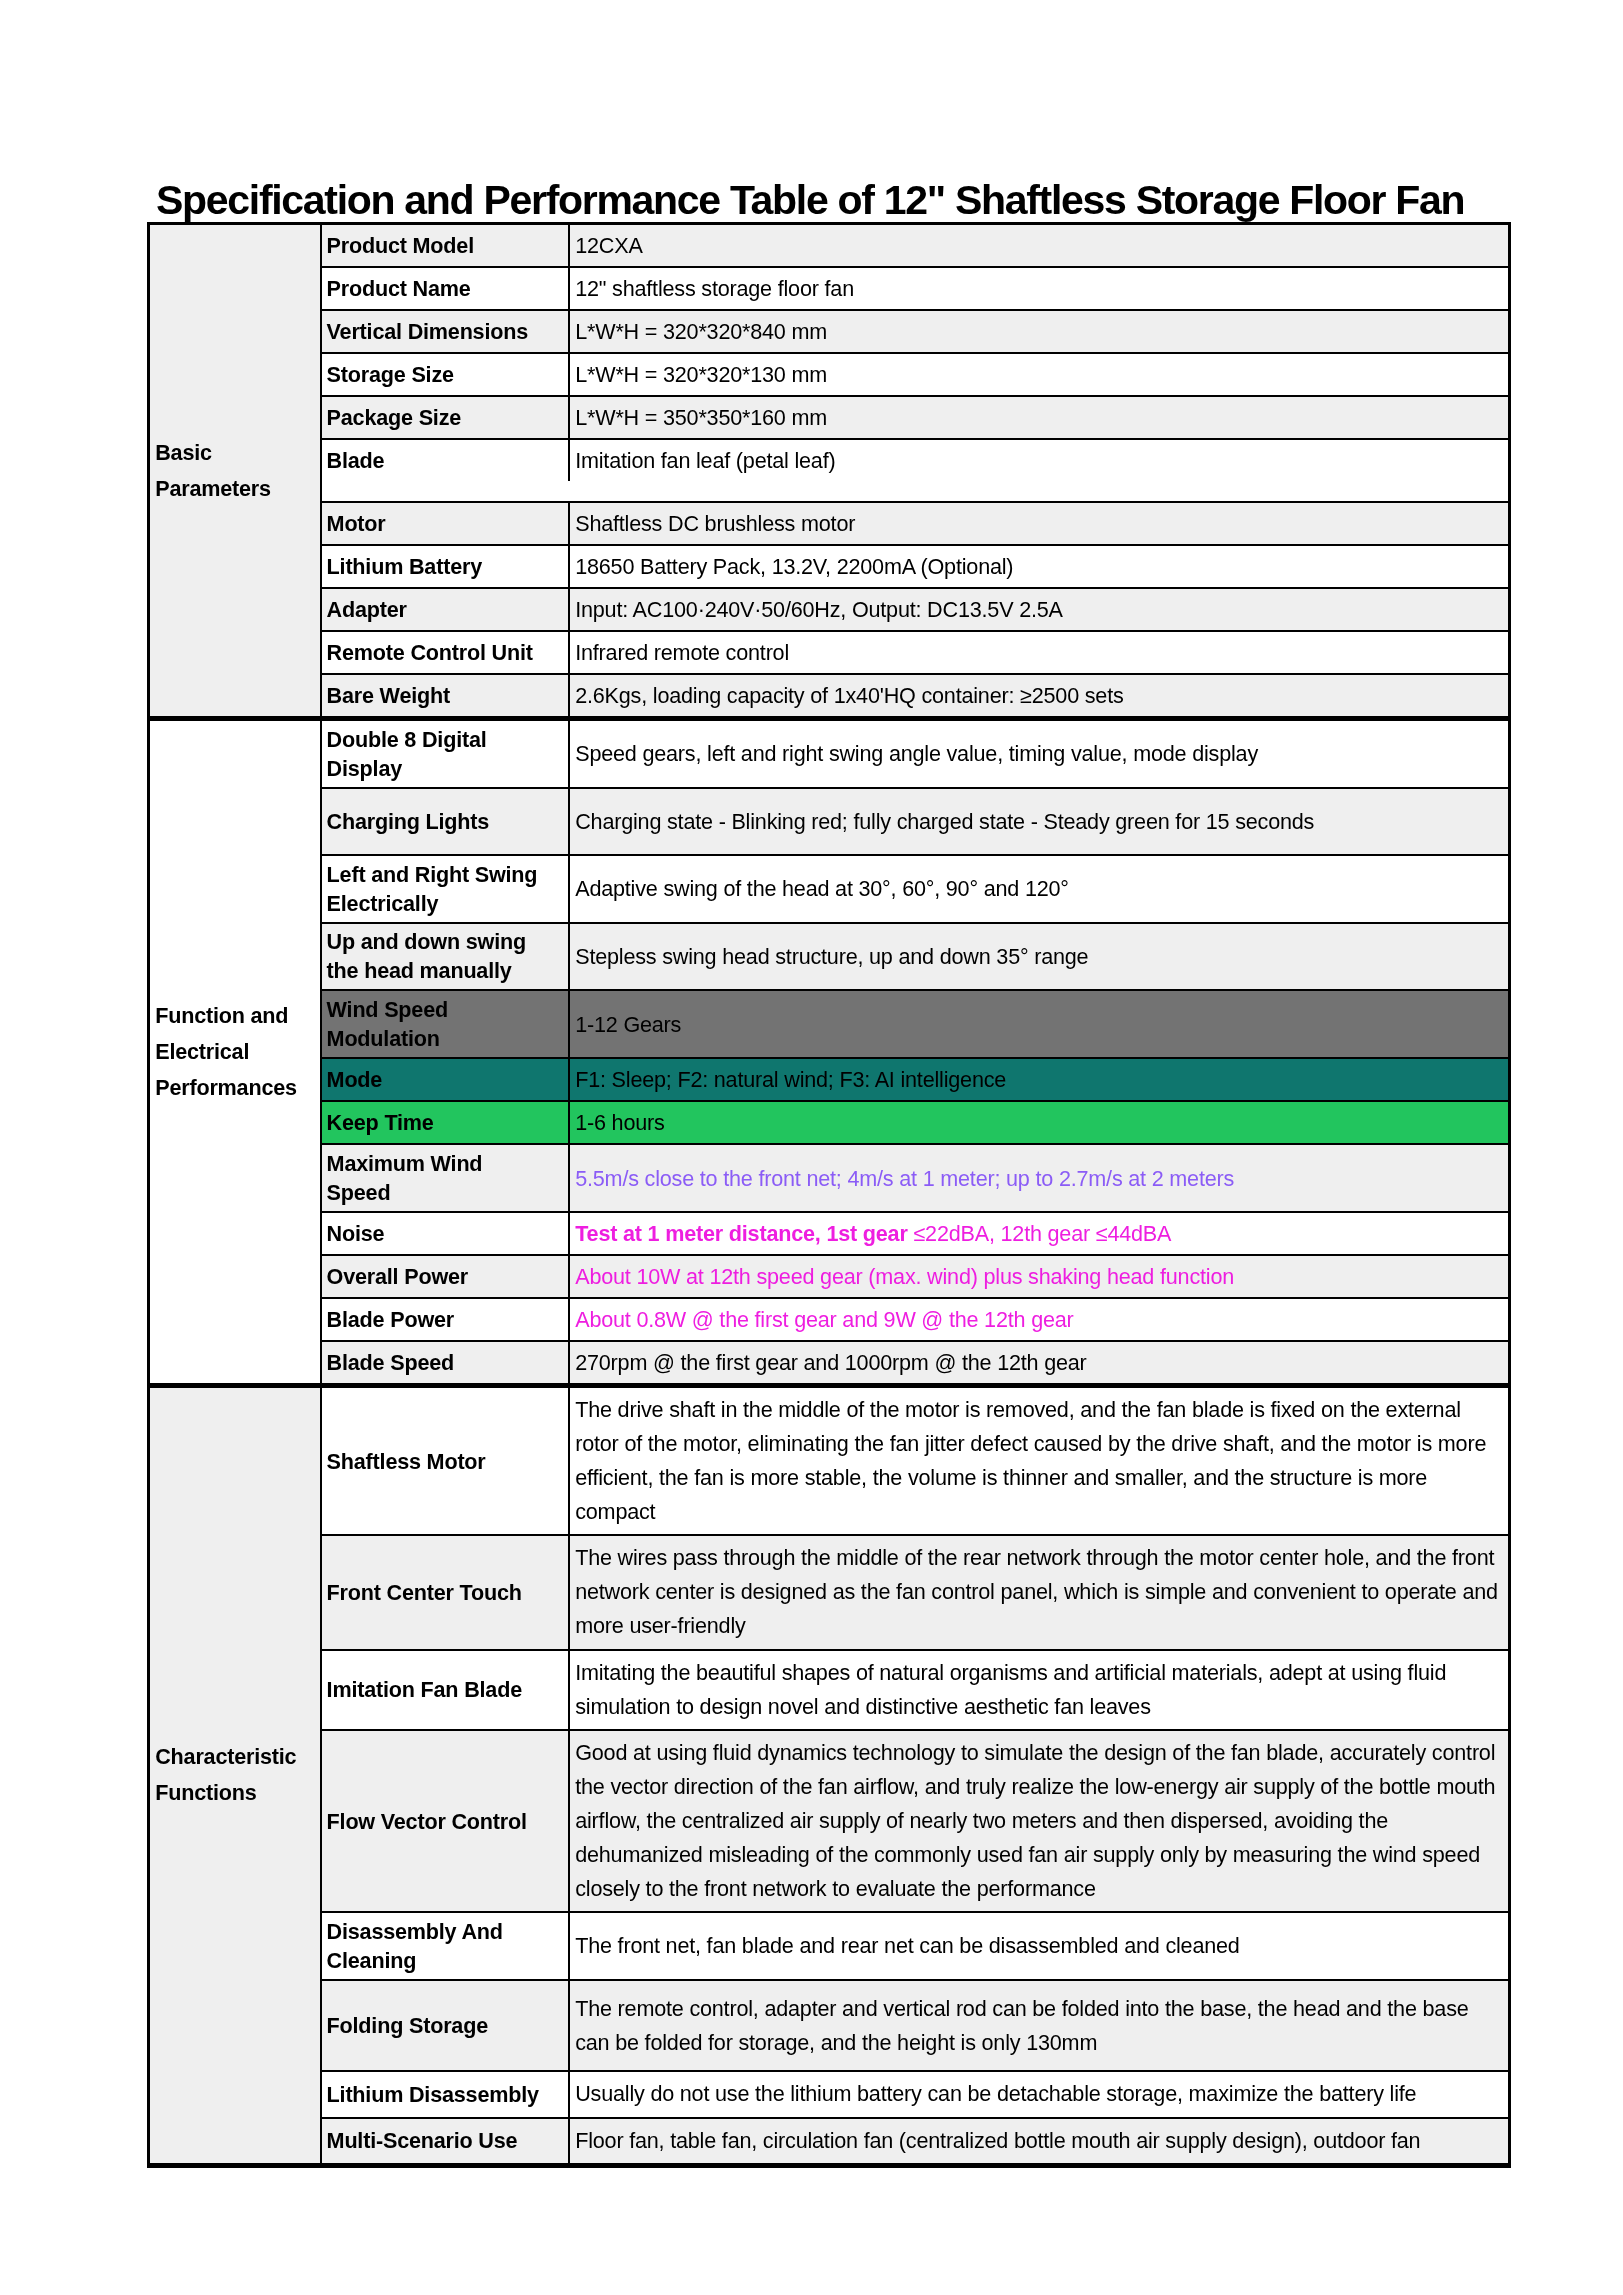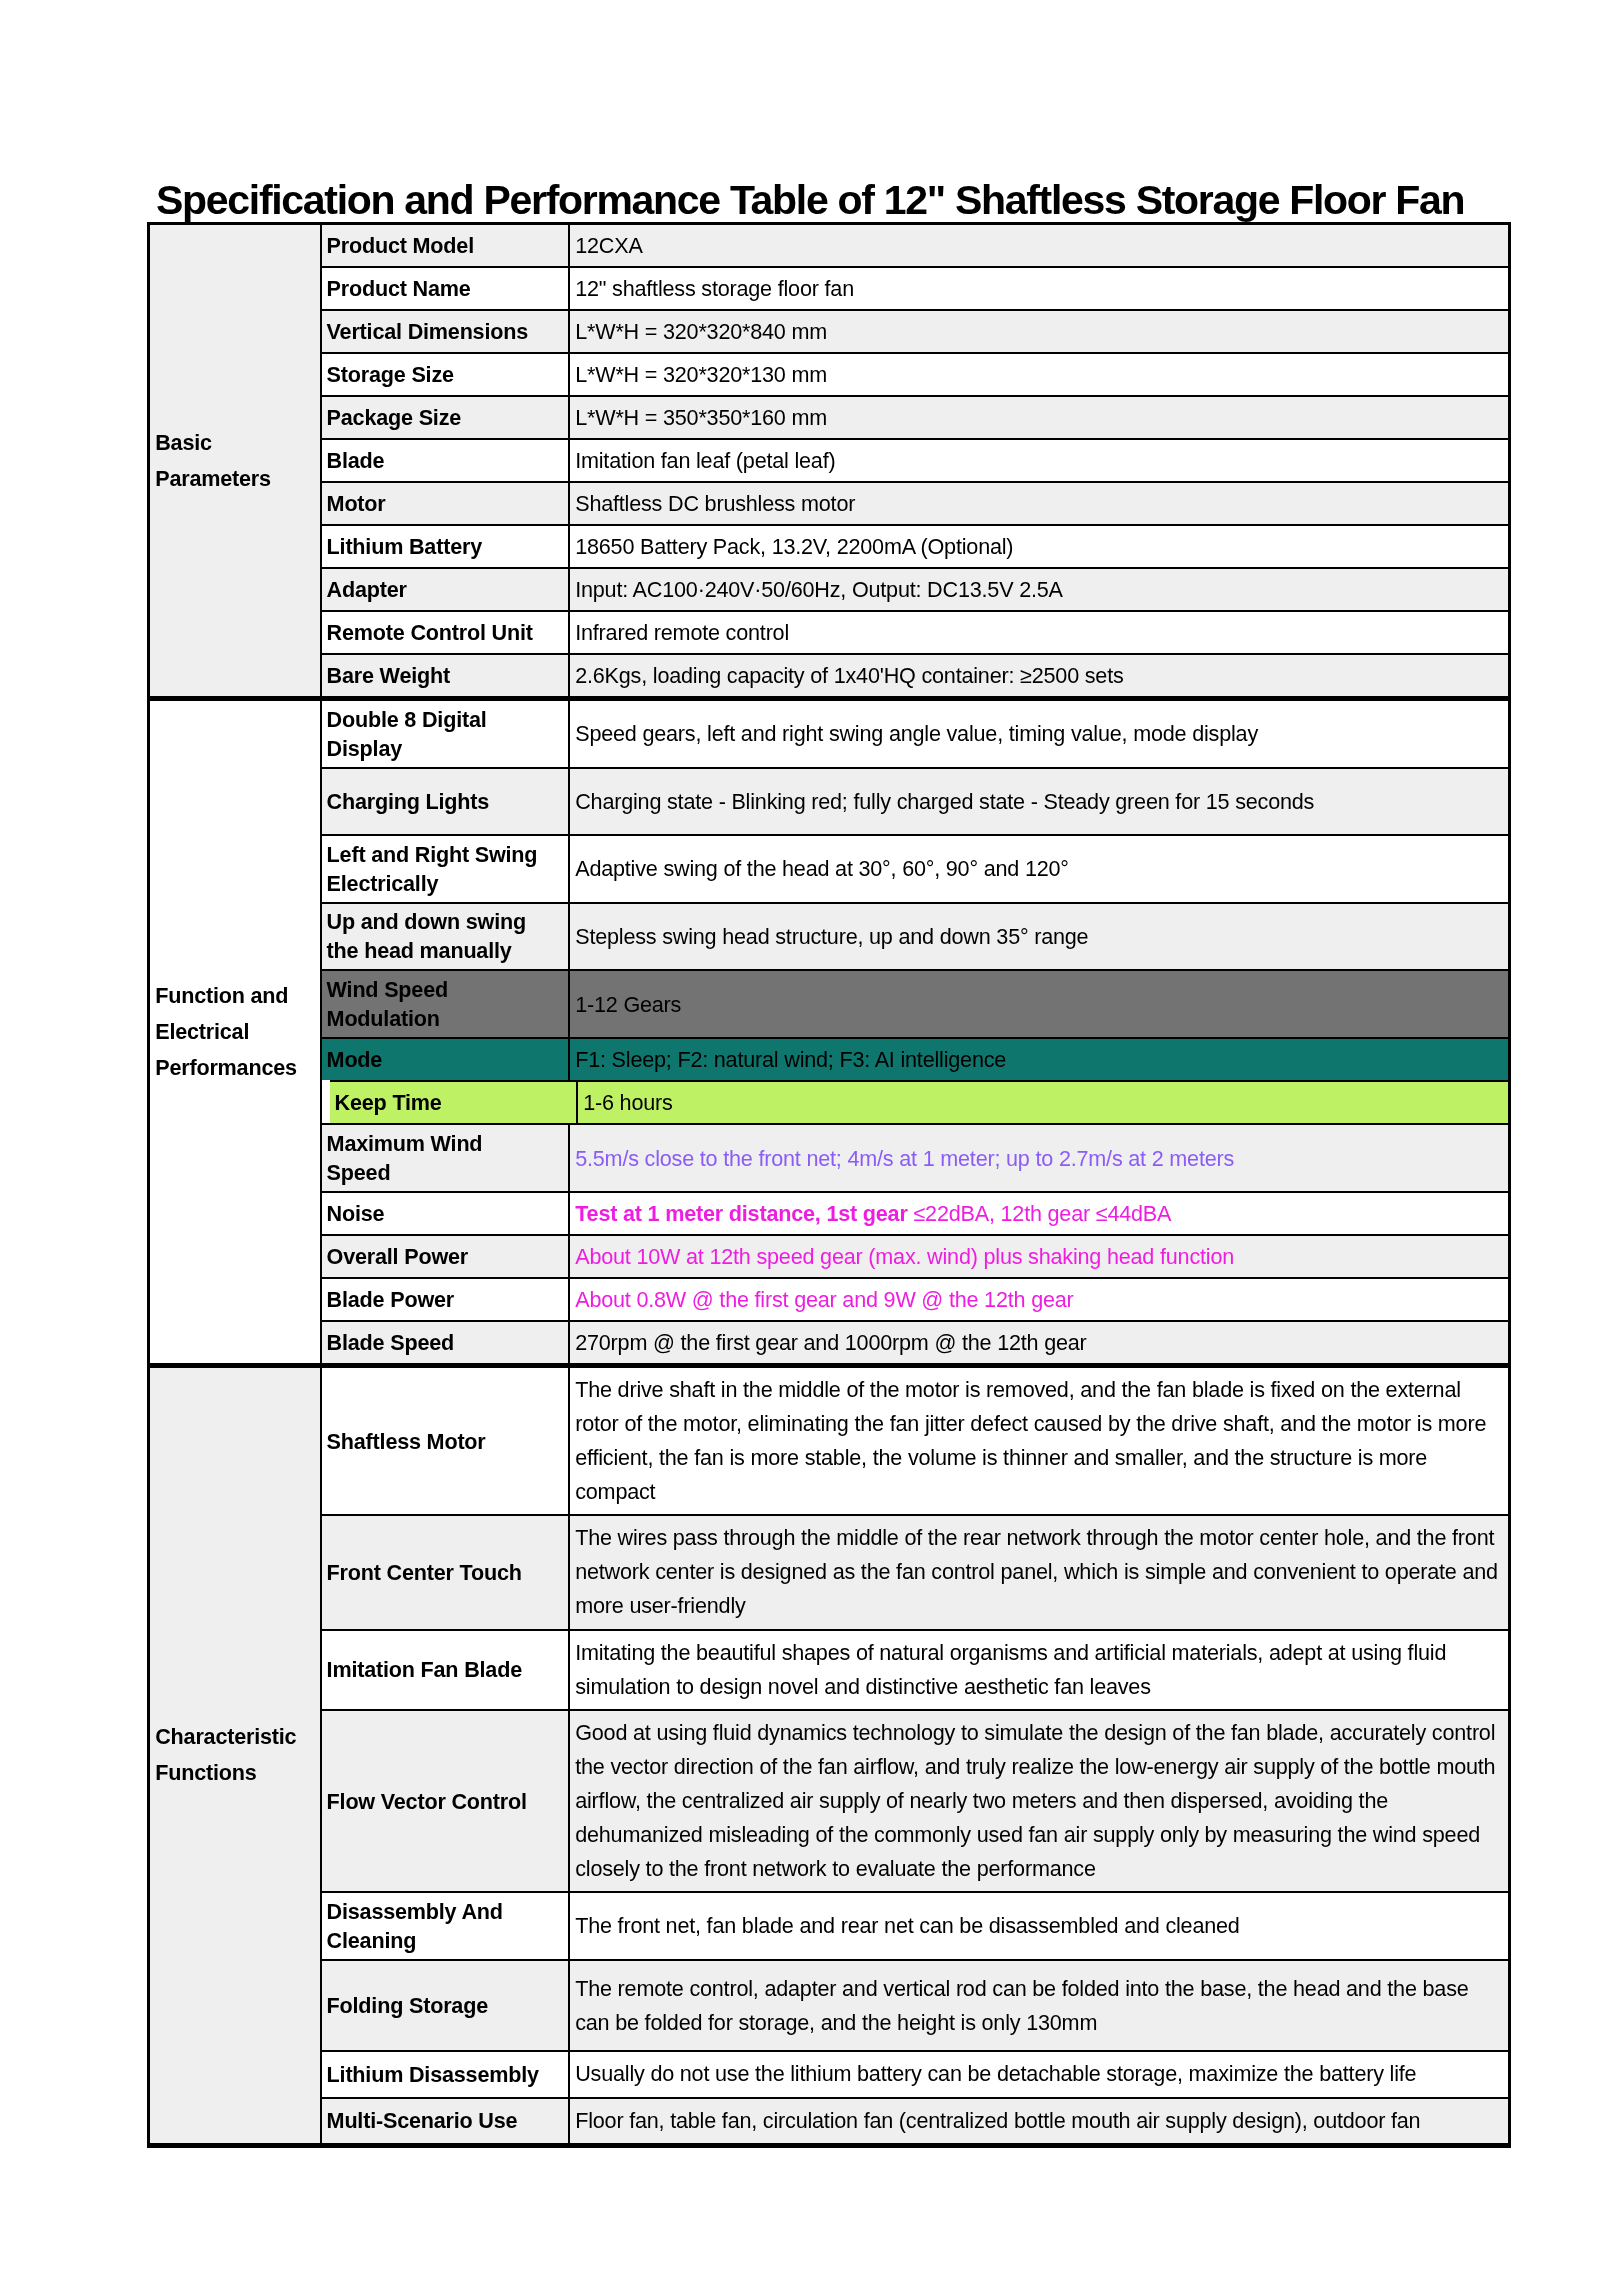--- a/index.html
+++ b/index.html
@@ -138,21 +138,21 @@
           <div class="value-cell">L*W*H = 320*320*130 mm</div>
         </div>
         <div class="row" style="background: rgb(239, 239, 239);">
           <div class="label-cell">Package Size</div>
           <div class="value-cell">L*W*H = 350*350*160 mm</div>
         </div>
         <div class="row" style="background: rgb(255, 255, 255);">
           <div class="label-cell">Blade</div>
           <div class="value-cell">Imitation fan leaf (petal leaf)</div>
         </div>
-        <div class="row" style="background: rgb(239, 239, 239);">
+        <div class="row" style="background: rgb(239, 239, 239); margin-top: 20px;">
           <div class="label-cell">Motor</div>
           <div class="value-cell">Shaftless DC brushless motor</div>
         </div>
         <div class="row" style="background: rgb(255, 255, 255);">
           <div class="label-cell">Lithium Battery</div>
           <div class="value-cell">18650 Battery Pack, 13.2V, 2200mA (Optional)</div>
         </div>
         <div class="row" style="background: rgb(239, 239, 239);">
           <div class="label-cell">Adapter</div>
           <div class="value-cell">Input: AC100·240V·50/60Hz, Output: DC13.5V 2.5A</div>
@@ -189,21 +189,21 @@
           <div class="value-cell">Stepless swing head structure, up and down 35° range</div>
         </div>
         <div class="row" style="background: #737373;">
           <div class="label-cell">Wind Speed Modulation</div>
           <div class="value-cell">1-12 Gears</div>
         </div>
         <div class="row" style="background: #0f766e; justify-content: center;">
           <div class="label-cell">Mode</div>
           <div class="value-cell">F1: Sleep; F2: natural wind; F3: AI intelligence</div>
         </div>
-        <div class="row" style="background: #bef264; margin-left: 8px;">
+        <div class="row" style="background: #22c55e;">
           <div class="label-cell">Keep Time</div>
           <div class="value-cell">1-6 hours</div>
         </div>
         <div class="row" style="background: rgb(239, 239, 239);">
           <div class="label-cell">Maximum Wind Speed</div>
           <div class="value-cell" style="color: #8b5cf6;">5.5m/s close to the front net; 4m/s at 1 meter; up to 2.7m/s at 2 meters</div>
         </div>
         <div class="row" style="background: rgb(255, 255, 255);">
           <div class="label-cell">Noise</div>
           <div class="value-cell" style="color: rgb(238, 30, 224);">

